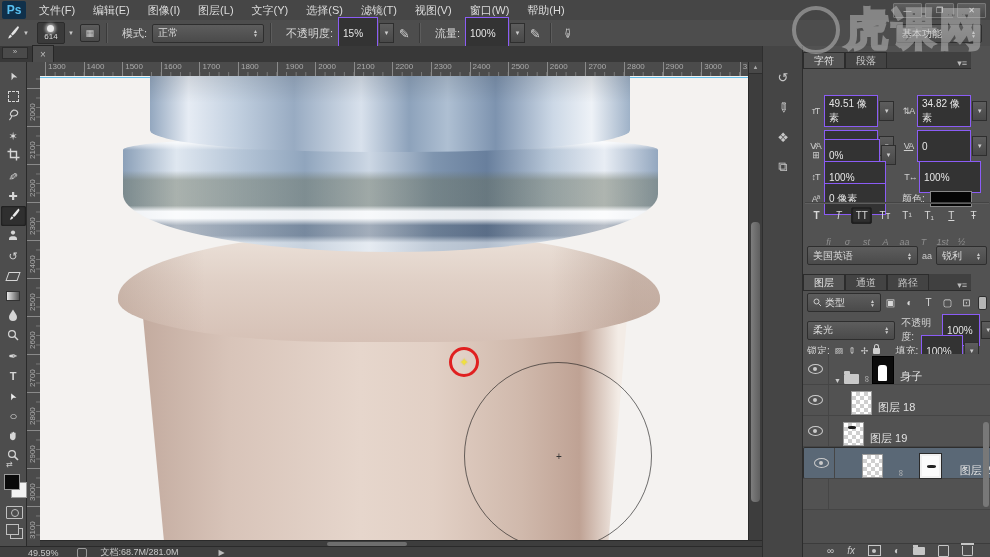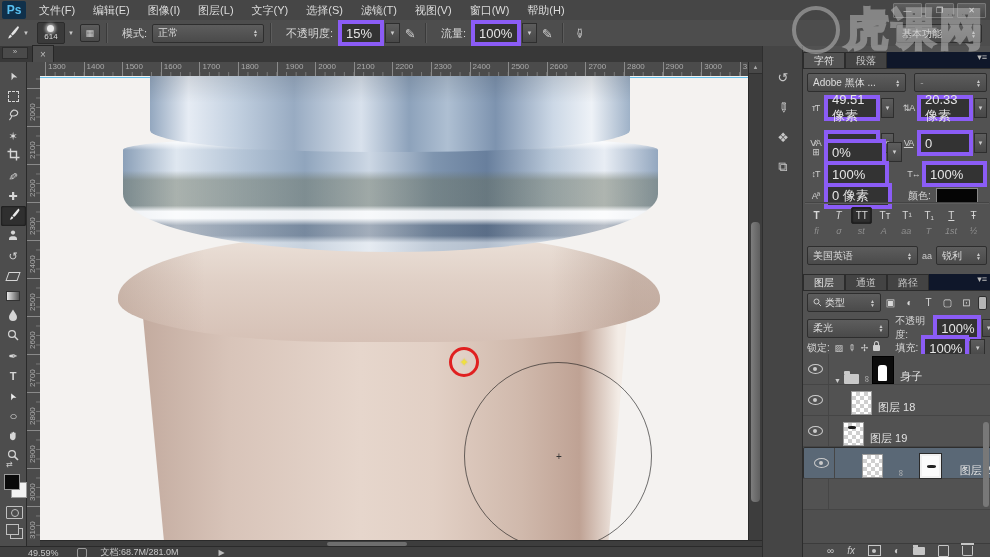--- a/index.html
+++ b/index.html
@@ -23,21 +23,21 @@
   .preset-box{width:26px;height:20px;background:#3a3a3a;border:1px solid #2b2b2b;border-radius:2px;
               display:flex;flex-direction:column;align-items:center;justify-content:center;margin-left:8px;}
   .preset-dot{width:7px;height:7px;border-radius:50%;background:#e8e8e8;box-shadow:0 0 3px 2px rgba(232,232,232,.55);margin-bottom:1px;}
   .preset-num{font-size:8px;color:#ddd;line-height:8px;}
   .tog-panel{width:18px;height:16px;border:1px solid #2b2b2b;background:linear-gradient(#5d5d5d,#4a4a4a);
              border-radius:2px;margin-left:6px;display:flex;align-items:center;justify-content:center;font-size:9px;color:#ccc;}
   .opt-label{color:#d6d6d6;margin:0 5px 0 8px;}
   .sel{display:flex;align-items:center;justify-content:space-between;background:linear-gradient(#5d5d5d,#4a4a4a);
        border:1px solid #2e2e2e;border-radius:2px;color:#ddd;font-size:10px;padding:0 5px;height:17px;}
   .updn{display:flex;flex-direction:column;font-size:5px;line-height:4px;color:#ccc;margin-left:4px;}
-  .well{background:#333;border:4px solid #8b5cf6;color:#e6e6e6;font-size:13px;padding:1px 4px;height:16px;
+  .well{background:#333;border:1px solid #8b5cf6;color:#e6e6e6;font-size:10px;padding:7px 4px;height:16px;
         display:flex;align-items:center;}
   .drop{width:13px;height:18px;background:linear-gradient(#5d5d5d,#484848);border:1px solid #2e2e2e;
         display:flex;align-items:center;justify-content:center;color:#ccc;font-size:6px;margin-left:1px;}
   .airbrush{font-size:13px;color:#cfcfcf;margin:0 4px;transform:rotate(90deg);display:inline-block;}
   
   .watermark{position:absolute;right:4px;top:0px;z-index:95;display:flex;align-items:center;opacity:.5;pointer-events:none;}
   .wm-logo{width:40px;height:40px;border:4px solid #c4c4c4;border-radius:50%;margin-right:5px;}
   .wm-text{font-size:44px;font-weight:bold;letter-spacing:3px;color:transparent;-webkit-text-stroke:2.5px #c4c4c4;}
   
   #tabbar{left:0;top:46px;width:762px;height:16px;background:#383838;border-bottom:1px solid #2a2a2a;display:flex;align-items:flex-end;}
@@ -110,21 +110,21 @@
              display:flex;align-items:center;font-size:9px;color:#c8c8c8;}
   .sb-zoom{margin-left:28px;}
   .sb-ico{width:8px;height:8px;border:1px solid #9a9a9a;border-radius:2px;margin:0 14px 0 18px;}
   .sb-arrow{margin-left:40px;font-size:8px;color:#bbb;}
   
   #dockstrip{left:762px;top:46px;width:40px;height:511px;background:#454545;border-left:1px solid #2e2e2e;}
   .dock-ico{position:absolute;left:8px;width:24px;height:22px;display:flex;align-items:center;justify-content:center;
             color:#c6c6c6;font-size:13px;border-radius:2px;}
   
   #rightpanel{left:802px;top:46px;width:188px;height:511px;background:#525252;border-left:1px solid #2c2c2c;font-size:10px;}
-  .ptabs{position:absolute;left:0;width:188px;height:16px;display:flex;align-items:flex-start;background:#0f172a;border-bottom:1px solid #2c2c2c;}
+  .ptabs{position:absolute;left:0;width:168px;height:16px;display:flex;align-items:flex-end;background:#404040;border-bottom:1px solid #2c2c2c;}
   .ptab{height:15px;padding:0 10px;display:flex;align-items:center;font-size:10px;color:#c9c9c9;background:#434343;
         border:1px solid #2c2c2c;border-bottom:none;}
   .ptab.active{background:#525252;color:#e8e8e8;}
   .pmenu{margin-left:auto;margin-right:4px;color:#bbb;font-size:9px;}
   .crow{position:absolute;left:4px;width:180px;display:flex;align-items:center;}
   .cico{width:17px;font-size:9px;color:#cfcfcf;text-align:center;flex:none;letter-spacing:-1px;}
   .tbtn{width:19px;height:15px;display:flex;align-items:center;justify-content:center;color:#d8d8d8;
         font-size:10px;border-radius:2px;}
   .tbtn.on{background:#2f2f2f;box-shadow:inset 0 0 2px #000;border:1px solid #222;}
   .ot{color:#8f8f8f;font-style:italic;font-size:9px;width:19px;text-align:center;}
@@ -438,43 +438,27 @@
   </div>
 
   <div id="rightpanel" class="abs">
 
     <div class="ptabs" style="top:6px">
       <span class="ptab active">字符</span>
       <span class="ptab">段落</span>
       <span class="pmenu">▾≡</span>
     </div>
 
-    <div class="crow" style="top:27px">
-      <div class="sel" style="width:92px">
-        <span>Adobe 黑体 ...</span>
-          <span class="updn">
-            <span>▲</span>
-            <span>▼</span>
-          </span>
-      </div>
-      <div class="sel" style="width:64px;margin-left:8px;color:#999">
-        <span>-</span>
-          <span class="updn">
-            <span>▲</span>
-            <span>▼</span>
-          </span>
-      </div>
-    </div>
 
     <div class="crow" style="top:49px">
       <span class="cico">тT</span>
       <span class="well" style="width:46px">49.51 像素</span>
       <span class="drop">▼</span>
       <span class="cico" style="margin-left:6px">⇅A</span>
-      <span class="well" style="width:46px">20.33 像素</span>
+      <span class="well" style="width:46px">34.82 像素</span>
       <span class="drop">▼</span>
     </div>
 
     <div class="crow" style="top:84px">
       <span class="cico">V∕A</span>
       <span class="well" style="width:46px"></span>
       <span class="drop">▼</span>
       <span class="cico" style="margin-left:6px;text-decoration:underline">VA</span>
       <span class="well" style="width:46px">0</span>
       <span class="drop">▼</span>
@@ -506,21 +490,21 @@
       <span class="tbtn" style="font-weight:bold">T</span>
       <span class="tbtn" style="font-style:italic">T</span>
       <span class="tbtn on">TT</span>
       <span class="tbtn">Tᴛ</span>
       <span class="tbtn">T¹</span>
       <span class="tbtn">T₁</span>
       <span class="tbtn" style="text-decoration:underline">T</span>
       <span class="tbtn">Ŧ</span>
     </div>
 
-    <div class="crow" style="top:180px;justify-content:space-between;width:176px">
+    <div class="crow" style="top:191px;justify-content:center;width:176px">
       <span class="ot">fi</span>
       <span class="ot">σ</span>
       <span class="ot">st</span>
       <span class="ot">A</span>
       <span class="ot">aa</span>
       <span class="ot">T</span>
       <span class="ot">1st</span>
       <span class="ot">½</span>
     </div>
 

